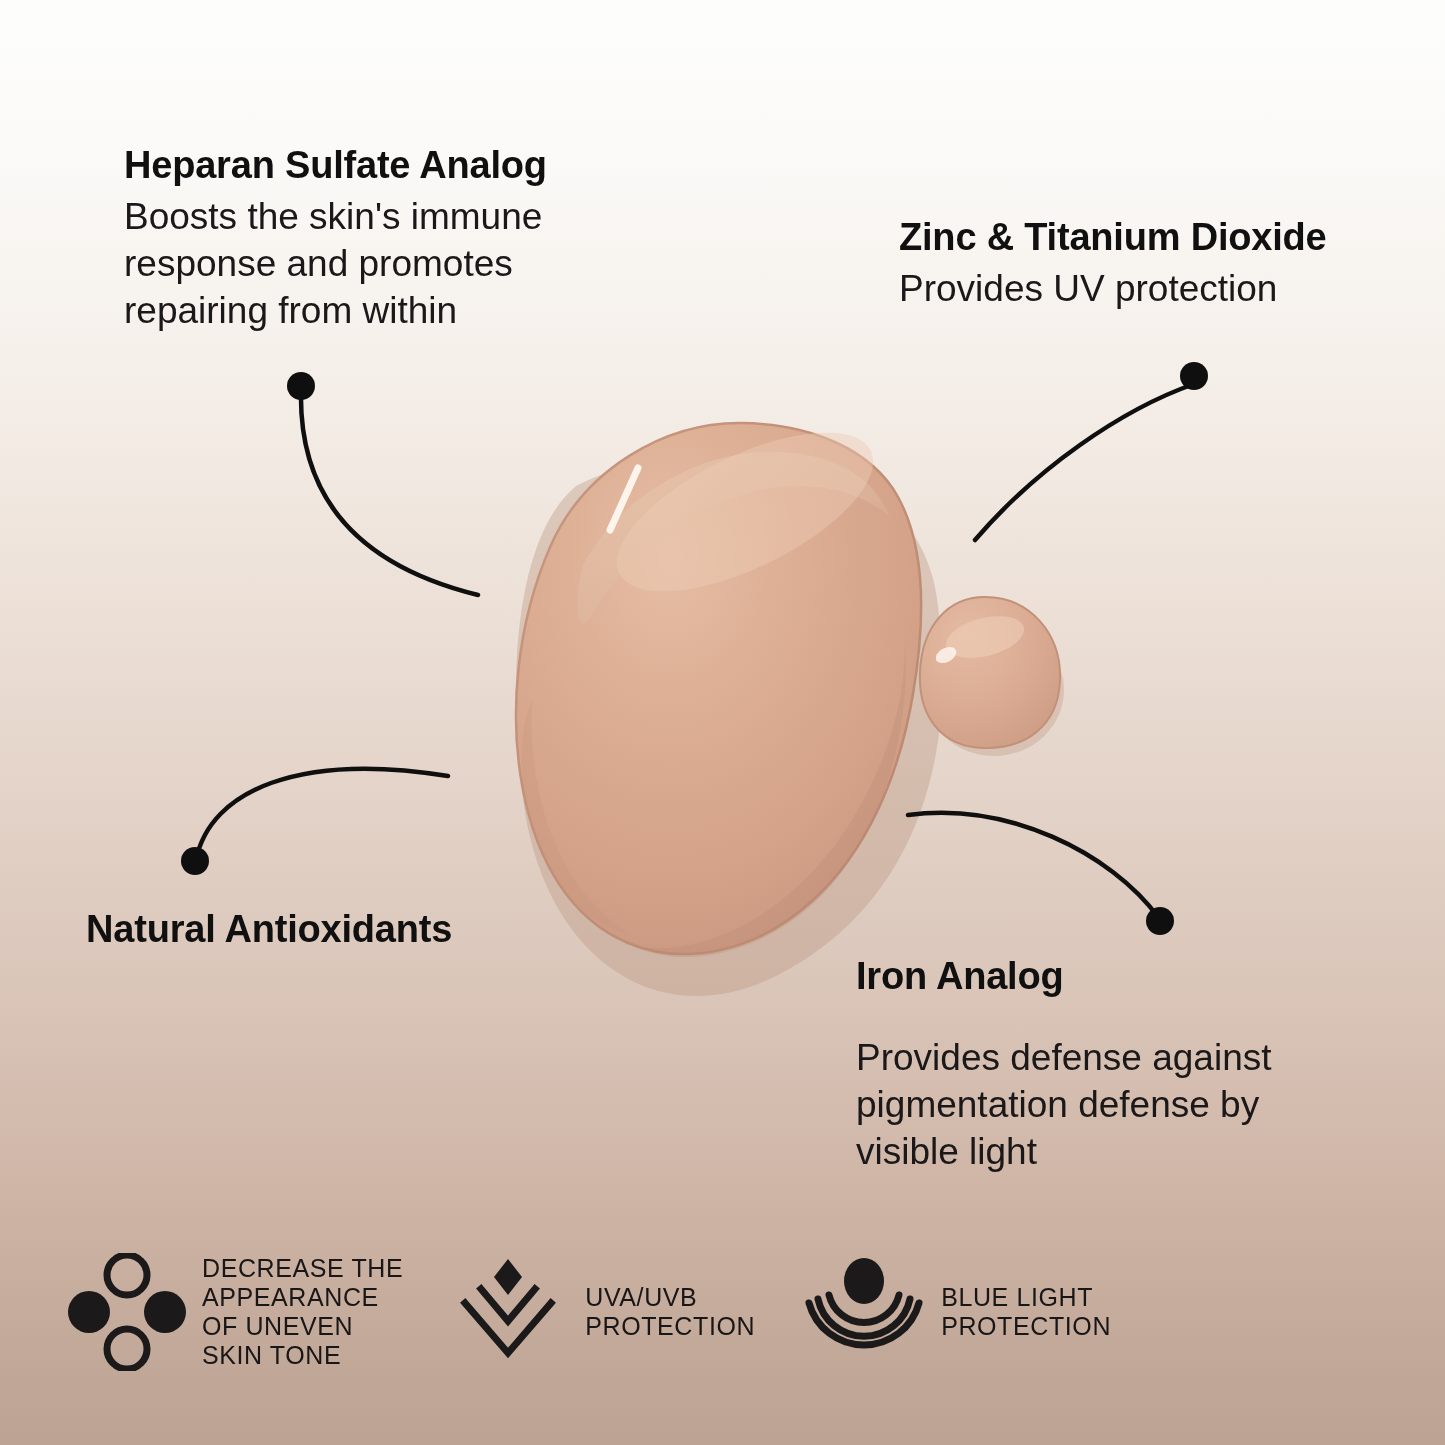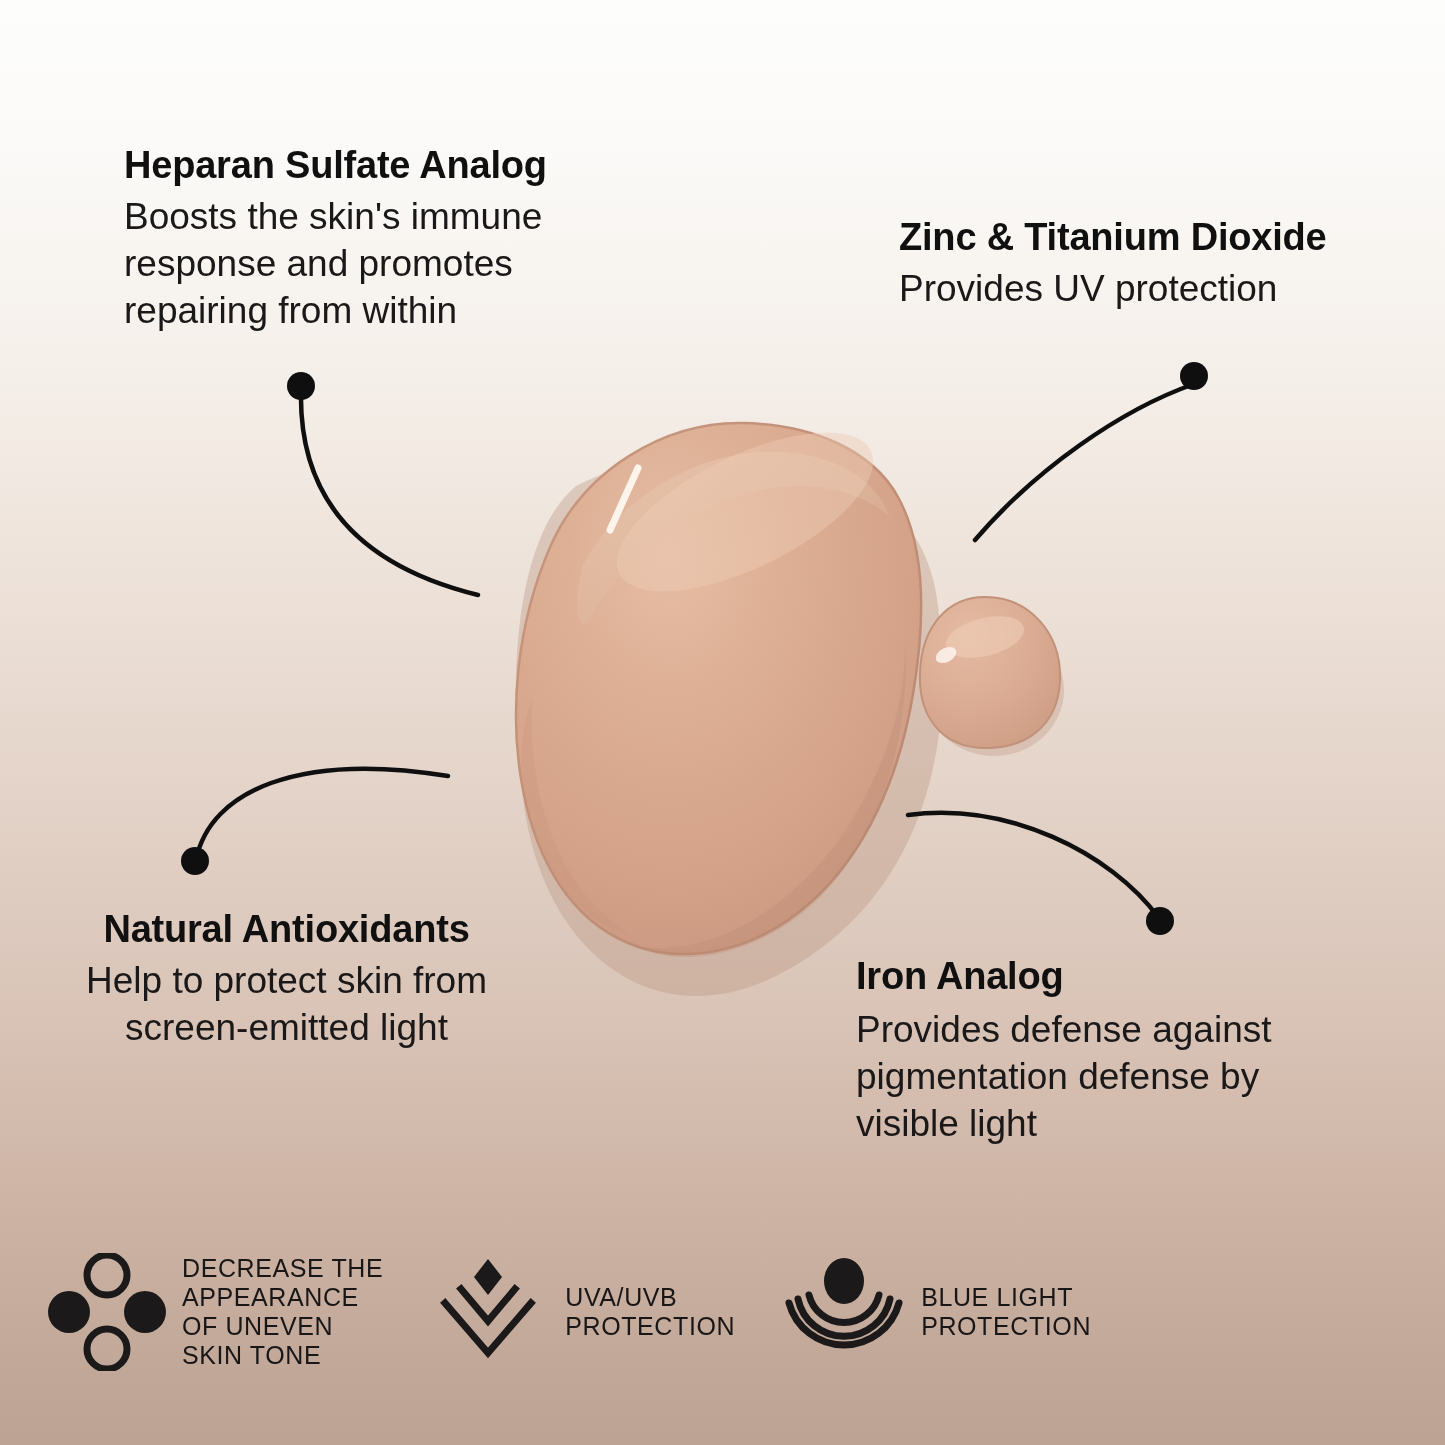--- a/index.html
+++ b/index.html
@@ -49,21 +49,21 @@
     font-weight: 300;
     margin: 0;
     color: #1a1818;
   }
   .callout .c-body span { display: block; white-space: nowrap; }
 
   #callout-heparan  { left: 124px; top: 144px; }
   #callout-zinc     { left: 899px; top: 216px; }
   #callout-anti     { left: 86px;  top: 908px; text-align: center; }
   #callout-iron     { left: 856px; top: 955px; }
-  #callout-iron .c-body { margin-top: 8px; }
+  #callout-iron .c-body { margin-top: 36px; }
 
   
   #swatch-art {
     position: absolute;
     left: 0; top: 0;
     width: 1445px; height: 1445px;
     pointer-events: none;
   }
 
   
@@ -75,21 +75,21 @@
 
   
   #benefit-strip {
     position: absolute;
     left: 0;
     top: 1222px;
     width: 1445px;
     height: 180px;
     display: flex;
     align-items: center;
-    padding-left: 48px;
+    padding-left: 68px;
     box-sizing: border-box;
   }
   .benefit {
     display: flex;
     align-items: center;
     gap: 16px;
   }
   .benefit-icon {
     flex: 0 0 auto;
     display: block;
@@ -217,24 +217,20 @@
 
   <div class="callout" id="callout-zinc">
     <p class="c-title">Zinc &amp; Titanium Dioxide</p>
     <p class="c-body">
       <span>Provides UV protection</span>
     </p>
   </div>
 
   <div class="callout" id="callout-anti">
     <p class="c-title">Natural Antioxidants</p>
-    <p class="c-body">
-      <span>Help to protect skin from</span>
-      <span>screen-emitted light</span>
-    </p>
   </div>
 
   <div class="callout" id="callout-iron">
     <p class="c-title">Iron Analog</p>
     <p class="c-body">
       <span>Provides defense against</span>
       <span>pigmentation defense by</span>
       <span>visible light</span>
     </p>
   </div>

